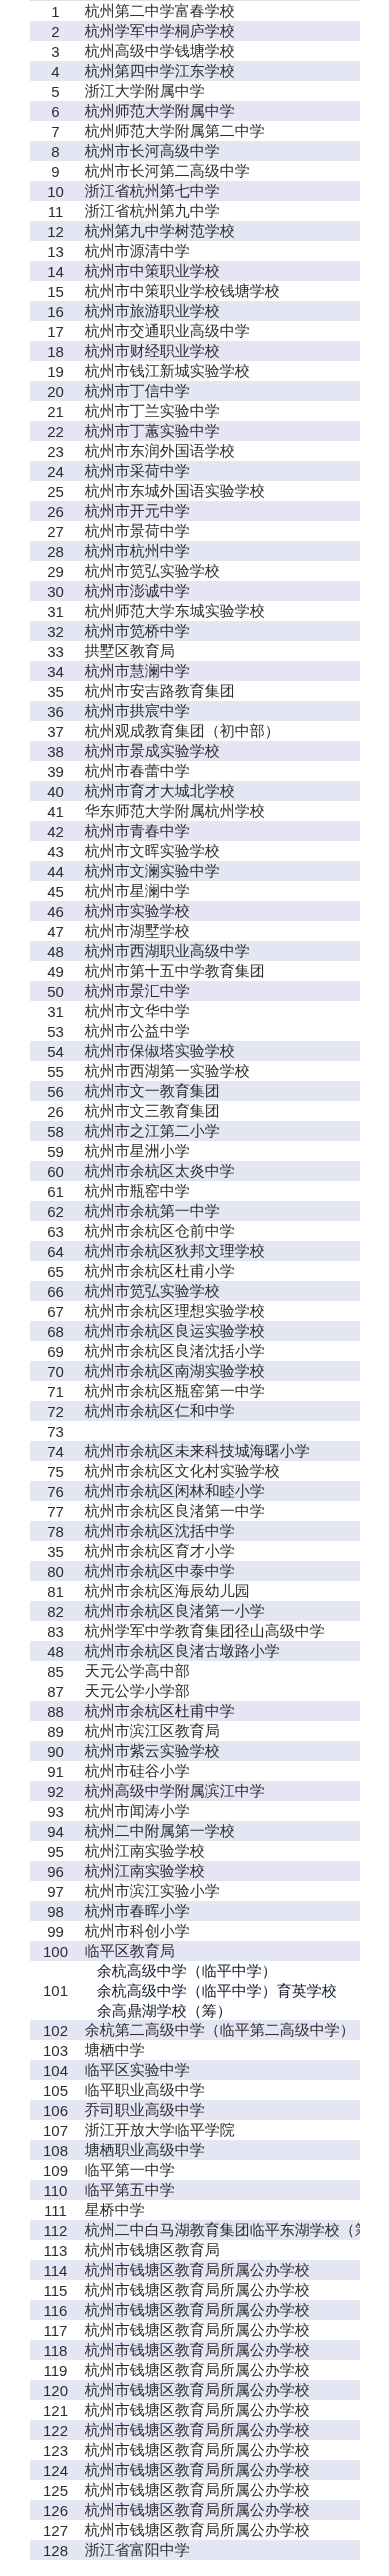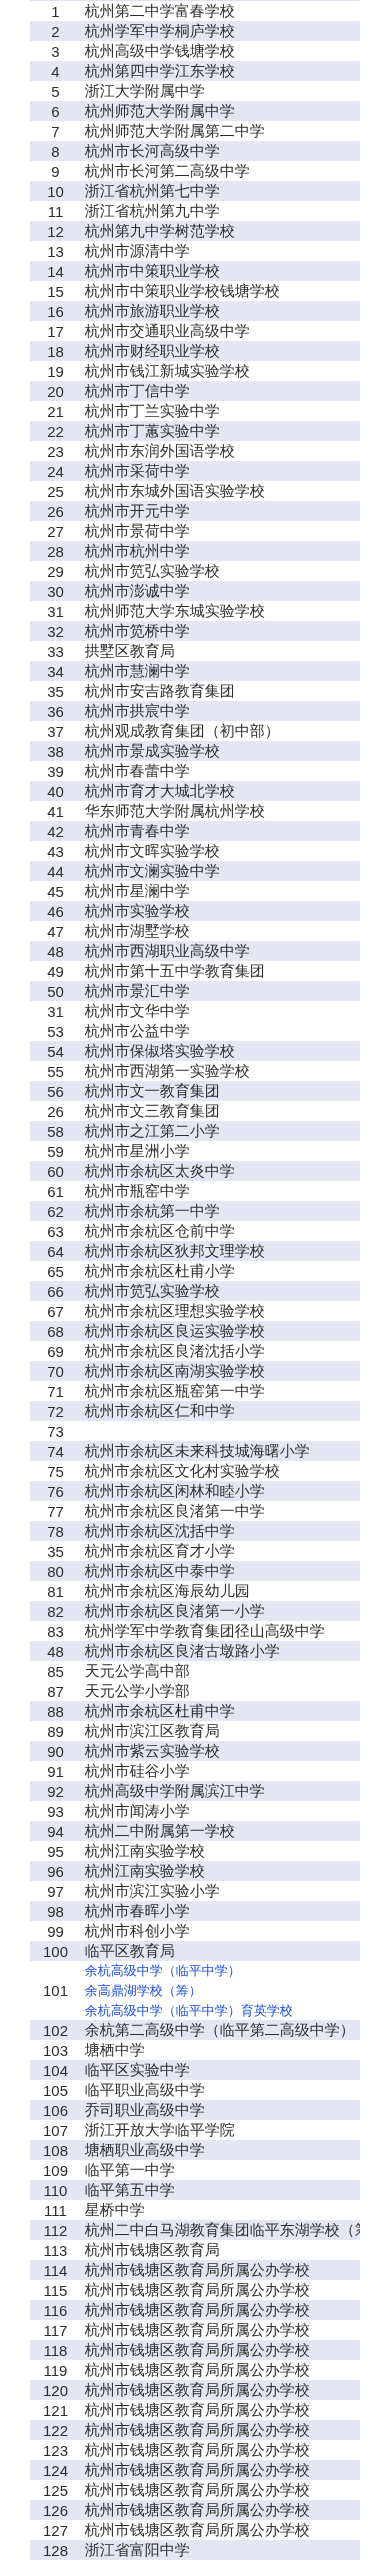--- a/index.html
+++ b/index.html
@@ -62,24 +62,25 @@
     white-space: nowrap;
   }
   .cell-name-multi {
     flex: 1 1 auto;
     padding-left: 3.8px;
     display: flex;
     flex-direction: column;
     justify-content: center;
   }
   .cell-name-multi .line {
-    font-size: 13px;
-    color: #1d4ed8;
+    font-size: 15px;
+    color: #0f172a;
     line-height: 20px;
     white-space: nowrap;
+    margin-left: 12px;
   }
 </style>
 </head>
 <body>
 
 <div class="page">
   <div class="top-edge"></div>
   <div class="school-table" id="school-table">
       <div class="row">
         <div class="cell-no">1</div>
@@ -469,22 +470,22 @@
         <div class="cell-name">杭州市科创小学</div>
       </div>
       <div class="row alt">
         <div class="cell-no">100</div>
         <div class="cell-name">临平区教育局</div>
       </div>
       <div class="row multi">
         <div class="cell-no">101</div>
         <div class="cell-name-multi">
           <div class="line">余杭高级中学（临平中学）</div>
+          <div class="line">余杭高级中学（临平中学）育英学校</div>
           <div class="line">余高鼎湖学校（筹）</div>
-          <div class="line">余杭高级中学（临平中学）育英学校</div>
         </div>
       </div>
       <div class="row alt">
         <div class="cell-no">102</div>
         <div class="cell-name">余杭第二高级中学（临平第二高级中学）</div>
       </div>
       <div class="row">
         <div class="cell-no">103</div>
         <div class="cell-name">塘栖中学</div>
       </div>

